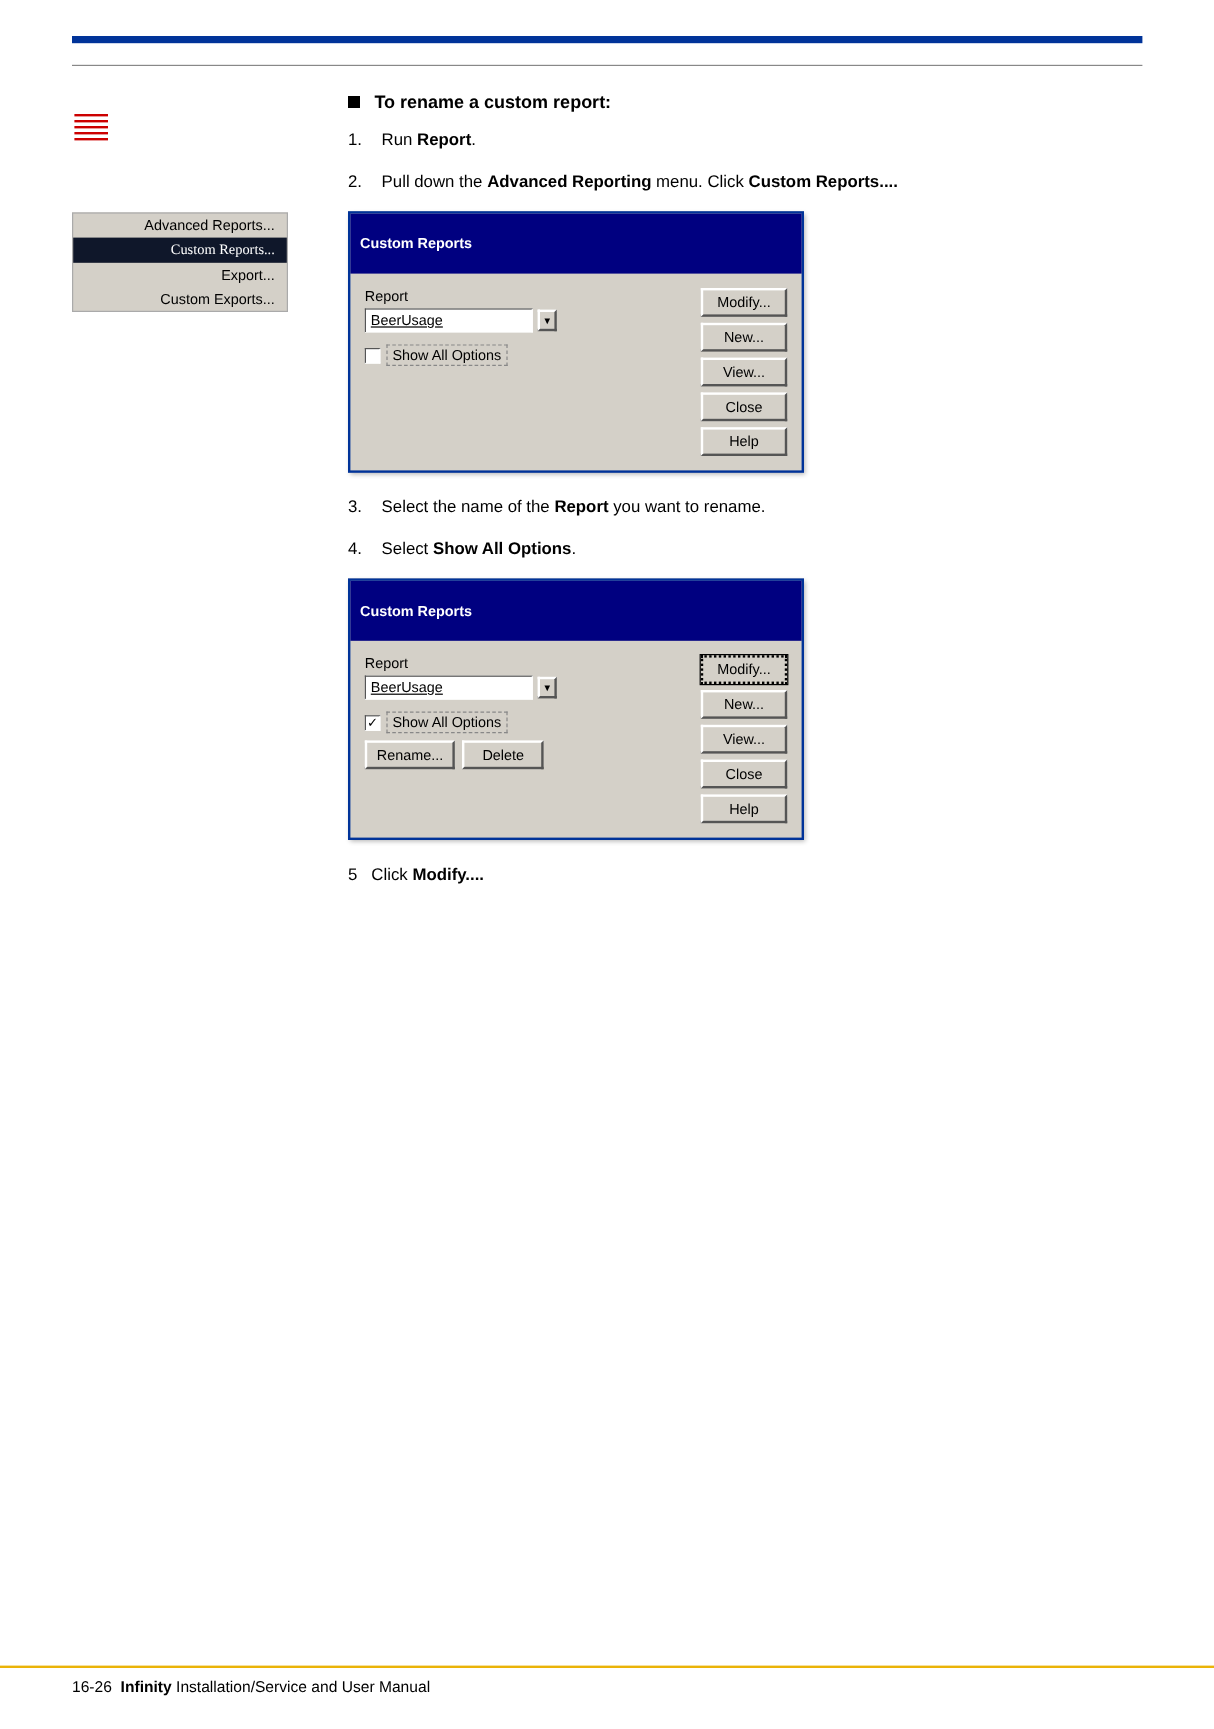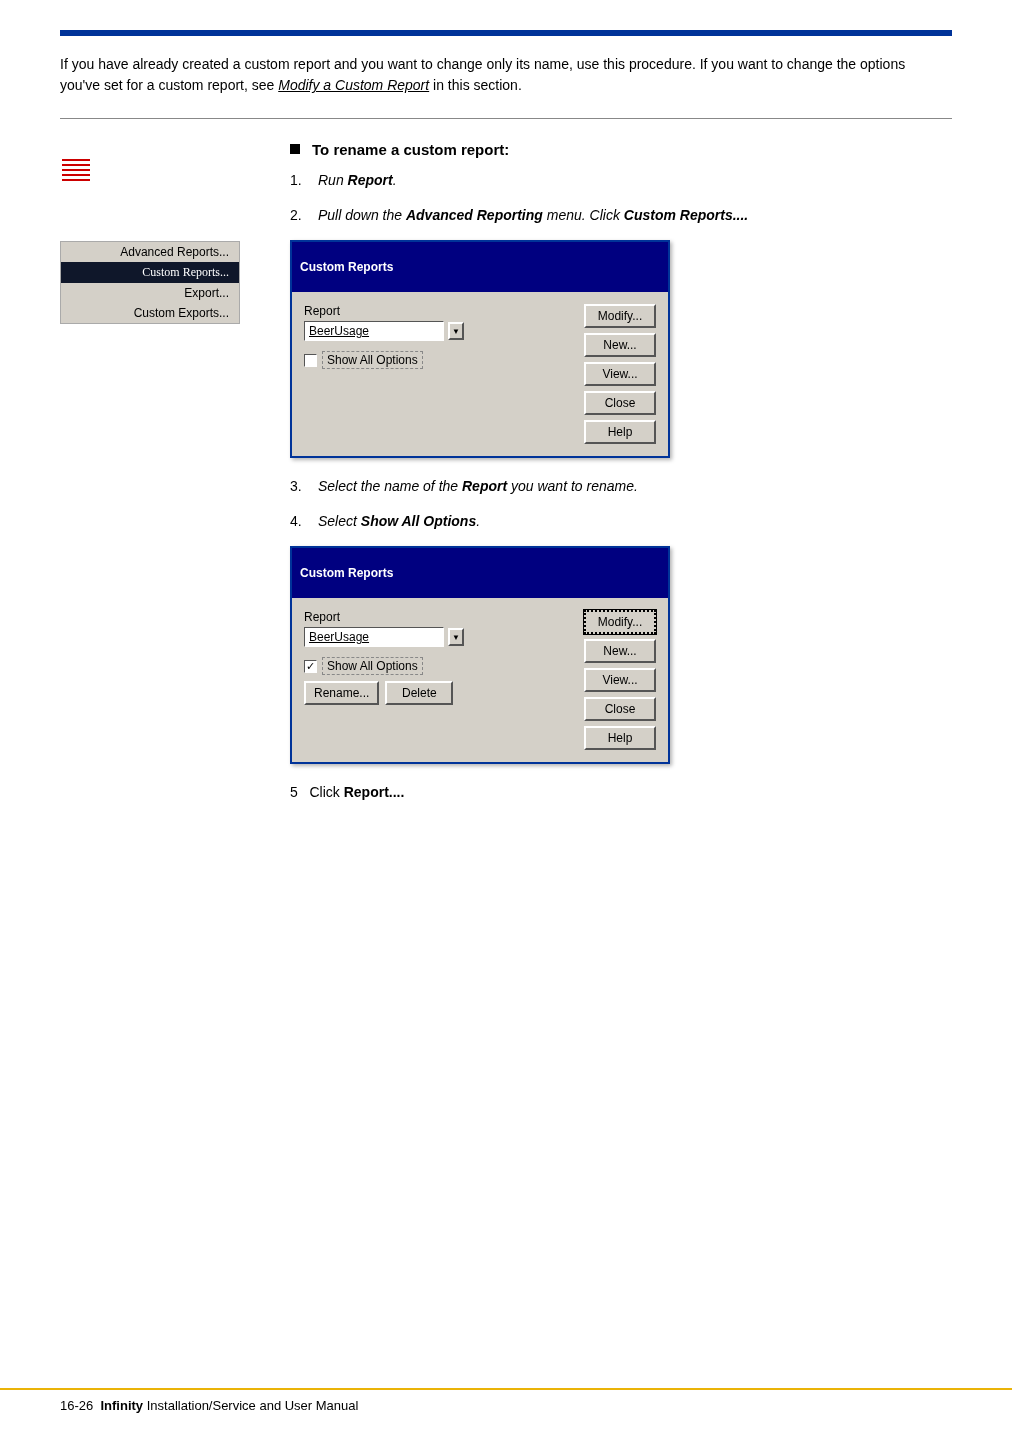--- a/index.html
+++ b/index.html
@@ -115,21 +115,20 @@
       line-height: 1.5;
     }
 
     .step-num {
       min-width: 20px;
       font-weight: normal;
     }
 
     .step-text {
       flex: 1;
-      font-style: italic;
     }
 
     
     .dialog-wrapper {
       margin: 10px 0 18px 0;
     }
 
     .win-dialog {
       border: 2px solid #003399;
       background: #d4d0c8;
@@ -306,23 +305,20 @@
       margin-bottom: 3px;
     }
   </style>
 </head>
 <body>
 
 <div class="page-container">
   <div class="top-bar"></div>
 
 
-  <p class="intro-text">
-    <span>If you have already created a custom report and you want to change only its name, use this procedure. If you want to change the options you've set for a custom report, see </span><span class="italic-link">Modify a Custom Report</span><span> in this section.</span>
-  </p>
 
   <hr class="divider">
 
   <div class="content-area">
 
     <div class="left-col">
 
       <div class="icon-area">
         <div class="doc-icon">
           <div class="doc-red-lines">
@@ -440,21 +436,21 @@
               <button class="win-btn">New...</button>
               <button class="win-btn">View...</button>
               <button class="win-btn">Close</button>
               <button class="win-btn">Help</button>
             </div>
           </div>
         </div>
       </div>
 
       <div class="step-5">
-        <span>5&nbsp;&nbsp;&nbsp;</span>Click <strong>Report....</strong>
+        <span>5&nbsp;&nbsp;&nbsp;</span>Click <strong>Modify....</strong>
       </div>
 
     </div>
   </div>
 
   <div class="footer">
     <span>16-26</span>&nbsp;&nbsp;<span class="bold-infinity"><strong>Infinity</strong></span><span> Installation/Service and User Manual</span>
   </div>
 </div>
 

